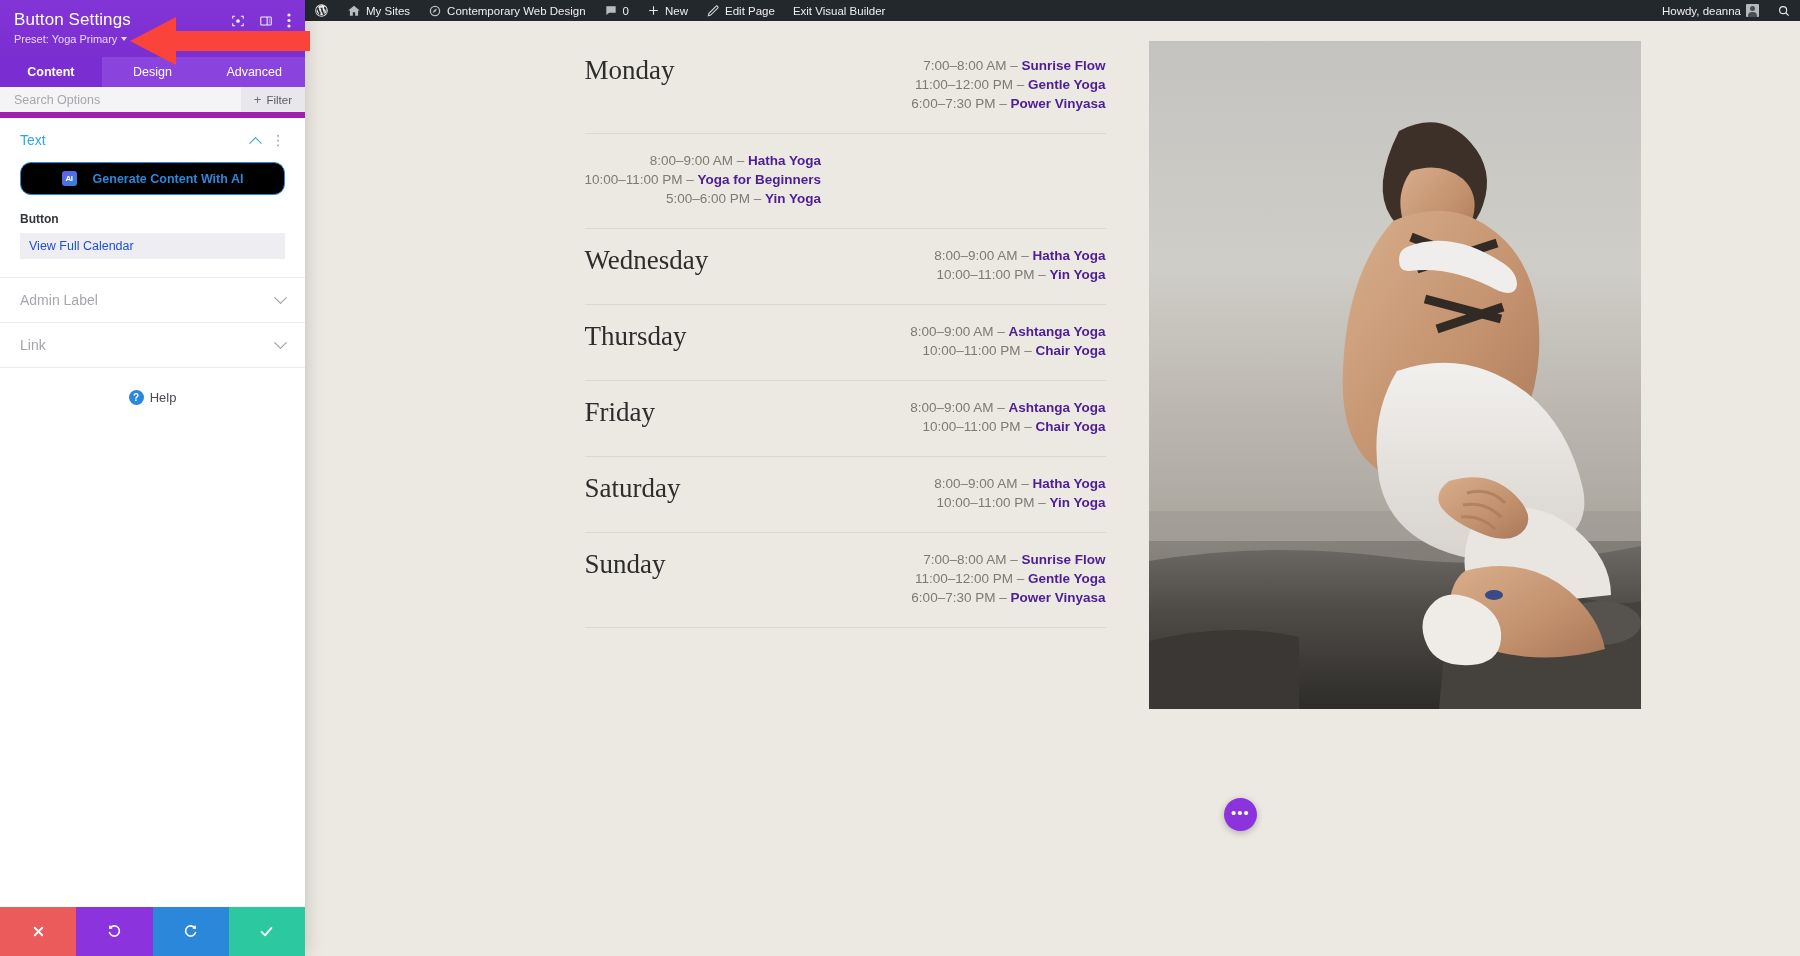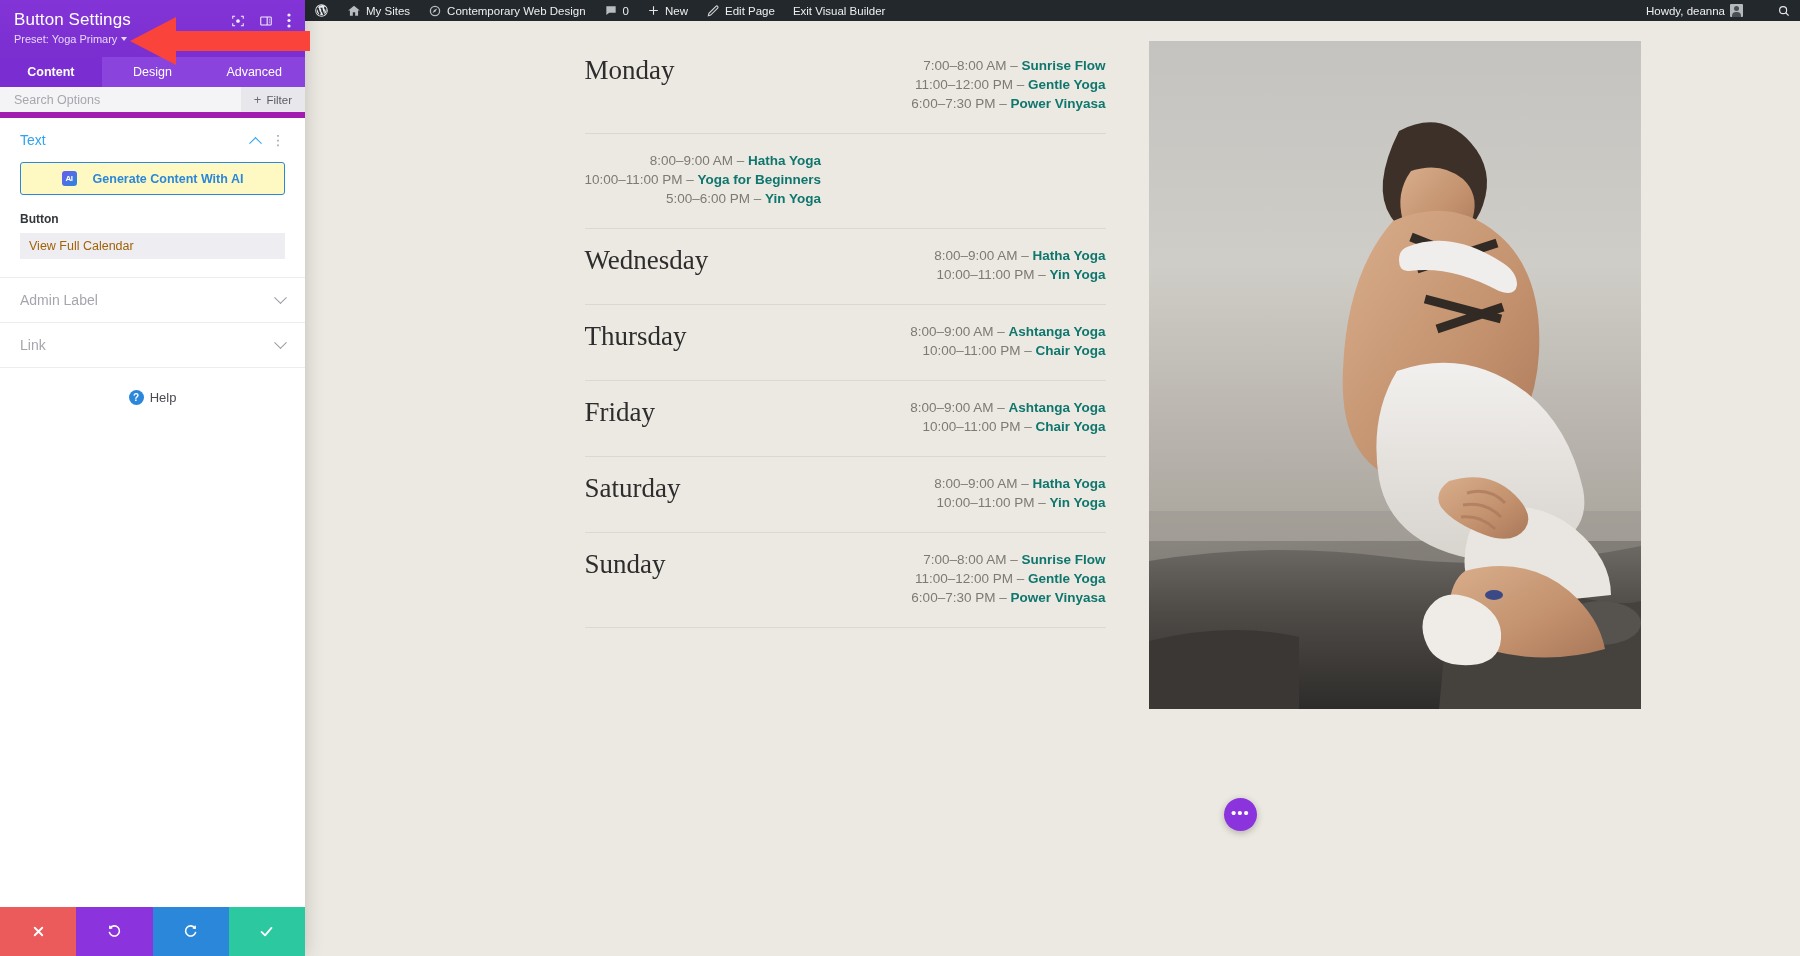--- a/index.html
+++ b/index.html
@@ -20,21 +20,21 @@
     font-size: 11.5px;
     z-index: 40;
     white-space: nowrap;
   }
   .ab-item {
     display: flex; align-items: center; gap: 5px;
     height: 21px; padding: 0 9px;
     color: #eee; cursor: pointer;
   }
   .ab-spacer { flex: 1; }
-  .ab-right { display: flex; align-items: flex-start; gap: 16px; }
+  .ab-right { display: flex; align-items: flex-start; }
   .ab-avatar {
     width: 13px; height: 13px; background: #b4b9be;
     display: inline-block; border-radius: 1px; position: relative;
     overflow: hidden;
   }
   .ab-avatar::before {
     content: ""; position: absolute; width: 5px; height: 5px; border-radius: 50%;
     background: #4a4f54; left: 4px; top: 2px;
   }
   .ab-avatar::after {
@@ -127,40 +127,40 @@
     border-bottom: 1.6px solid #9b9ba3; display: inline-block;
   }
   .chev.up { transform: rotate(-135deg) translate(-2px,-2px); border-color: #2ea3f2; }
   .chev.down { transform: rotate(45deg) translate(-2px,-2px); }
   .dots-v { color: #9b9ba3; font-size: 14px; line-height: 1; cursor: pointer; letter-spacing: 0; }
 
   .section-content { padding-bottom: 18px; }
 
   .ai-button {
     width: 100%; height: 33px;
-    border: 1px solid #2b87da; border-radius: 3px;
-    background: #fef9c3; color: #2b87da;
+    border: 1px solid #2b87da; border-radius: 11px;
+    background: #000000; color: #2b87da;
     display: flex; align-items: center; justify-content: center; gap: 16px;
     font-size: 12.5px; font-weight: bold; cursor: pointer;
     margin-bottom: 17px;
   }
   .ai-badge {
     width: 15px; height: 15px; border-radius: 3px;
     background: linear-gradient(135deg,#6a5cf0 0%, #2b87da 100%);
     color: #fff; font-size: 8px; font-weight: bold;
     display: flex; align-items: center; justify-content: center;
     letter-spacing: -.3px;
   }
   .field-label {
     font-size: 12px; font-weight: bold; color: #33373b;
     margin-bottom: 7px;
   }
   .field-input {
     width: 100%; height: 26px; background: #eeeef2; border: none;
-    padding: 0 9px; font-size: 12.5px; color: #a16207;
+    padding: 0 9px; font-size: 12.5px; color: #1d4ed8;
     font-family: "Liberation Sans", sans-serif; outline: none;
   }
 
   .help-row {
     display: flex; align-items: center; justify-content: center; gap: 6px;
     padding: 22px 0; font-size: 13px; color: #4a4a52; cursor: pointer;
   }
   .help-ic {
     width: 15px; height: 15px; border-radius: 50%; background: #2b87da;
     color: #fff; font-size: 10px; font-weight: bold;
@@ -202,21 +202,21 @@
   .day-name {
     font-family: "Liberation Serif", serif;
     font-size: 27px; color: #2d2d2d; line-height: 1.1;
     flex: 1;
   }
   .day-classes { text-align: right; }
   .cls-line {
     font-size: 13.5px; color: #7d7a74; line-height: 19px;
     white-space: nowrap;
   }
-  .cls-line b { color: #0f766e; font-weight: bold; }
+  .cls-line b { color: #4c1d95; font-weight: bold; }
 
   .hero-img {
     width: 492px; height: 668px;
     background: linear-gradient(175deg,#b9b9b7 0%,#c9c6c0 32%,#b0aca6 55%,#5d5a55 74%,#3a3835 100%);
     position: relative; overflow: hidden;
   }
   .hero-img svg { display:block; width:100%; height:100%; }
 
   
   #fab {

